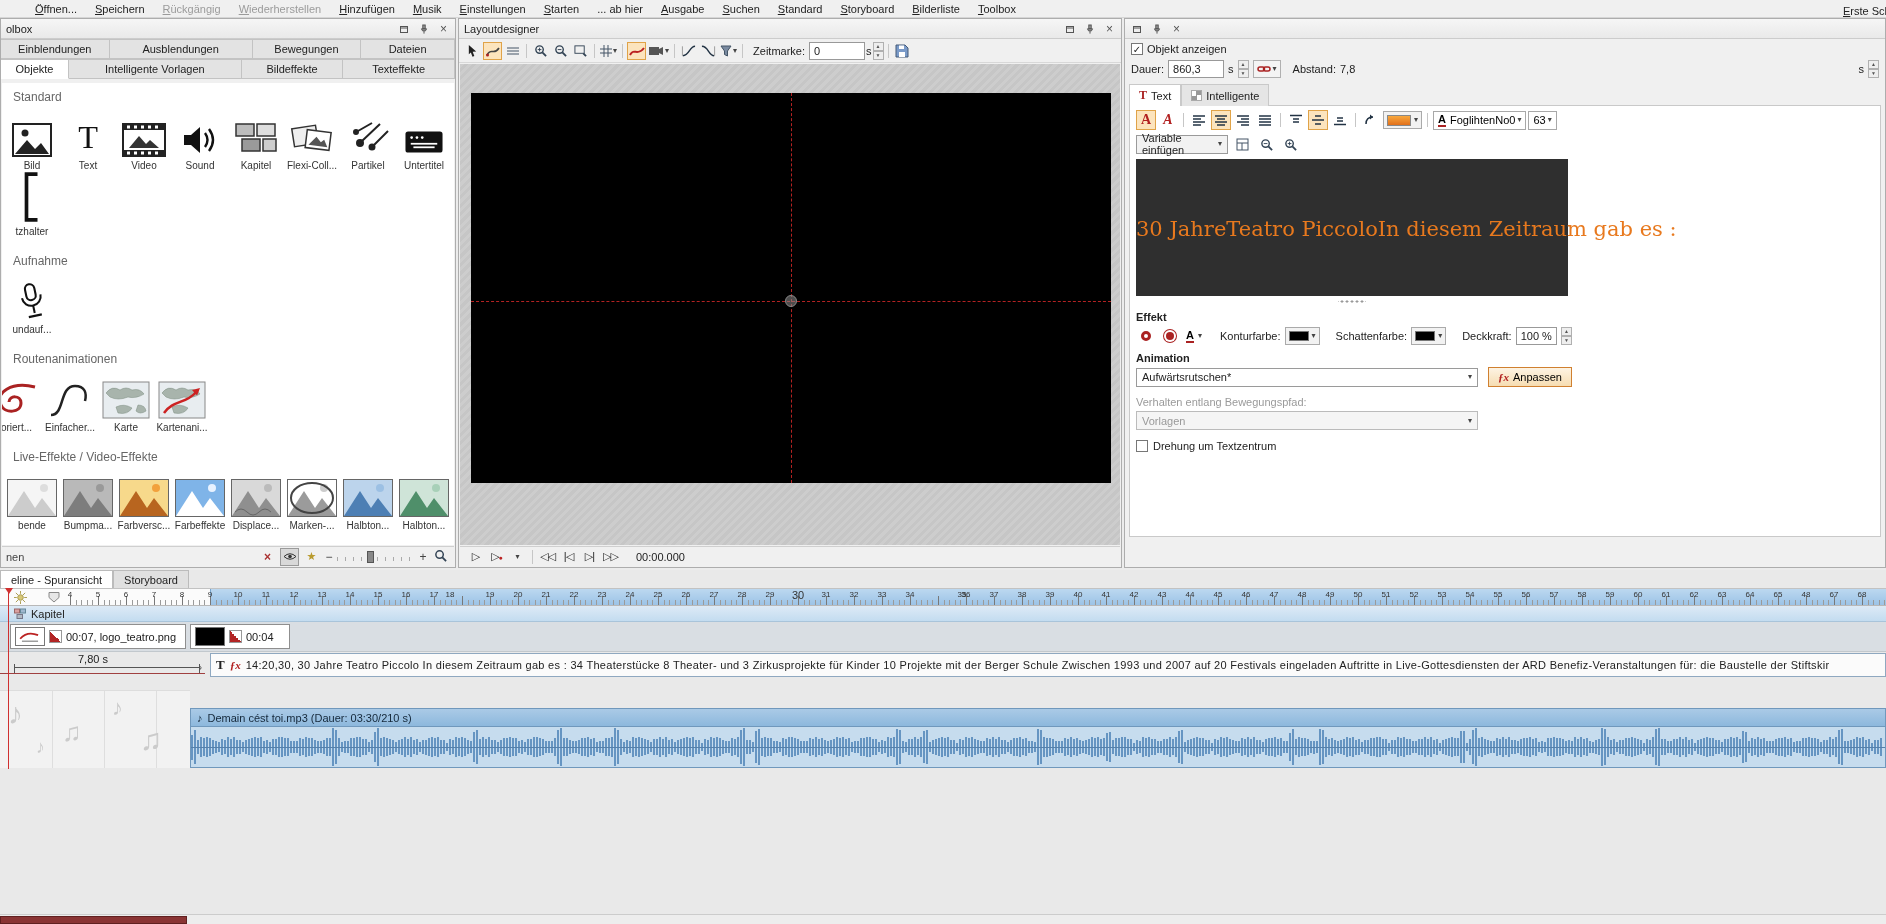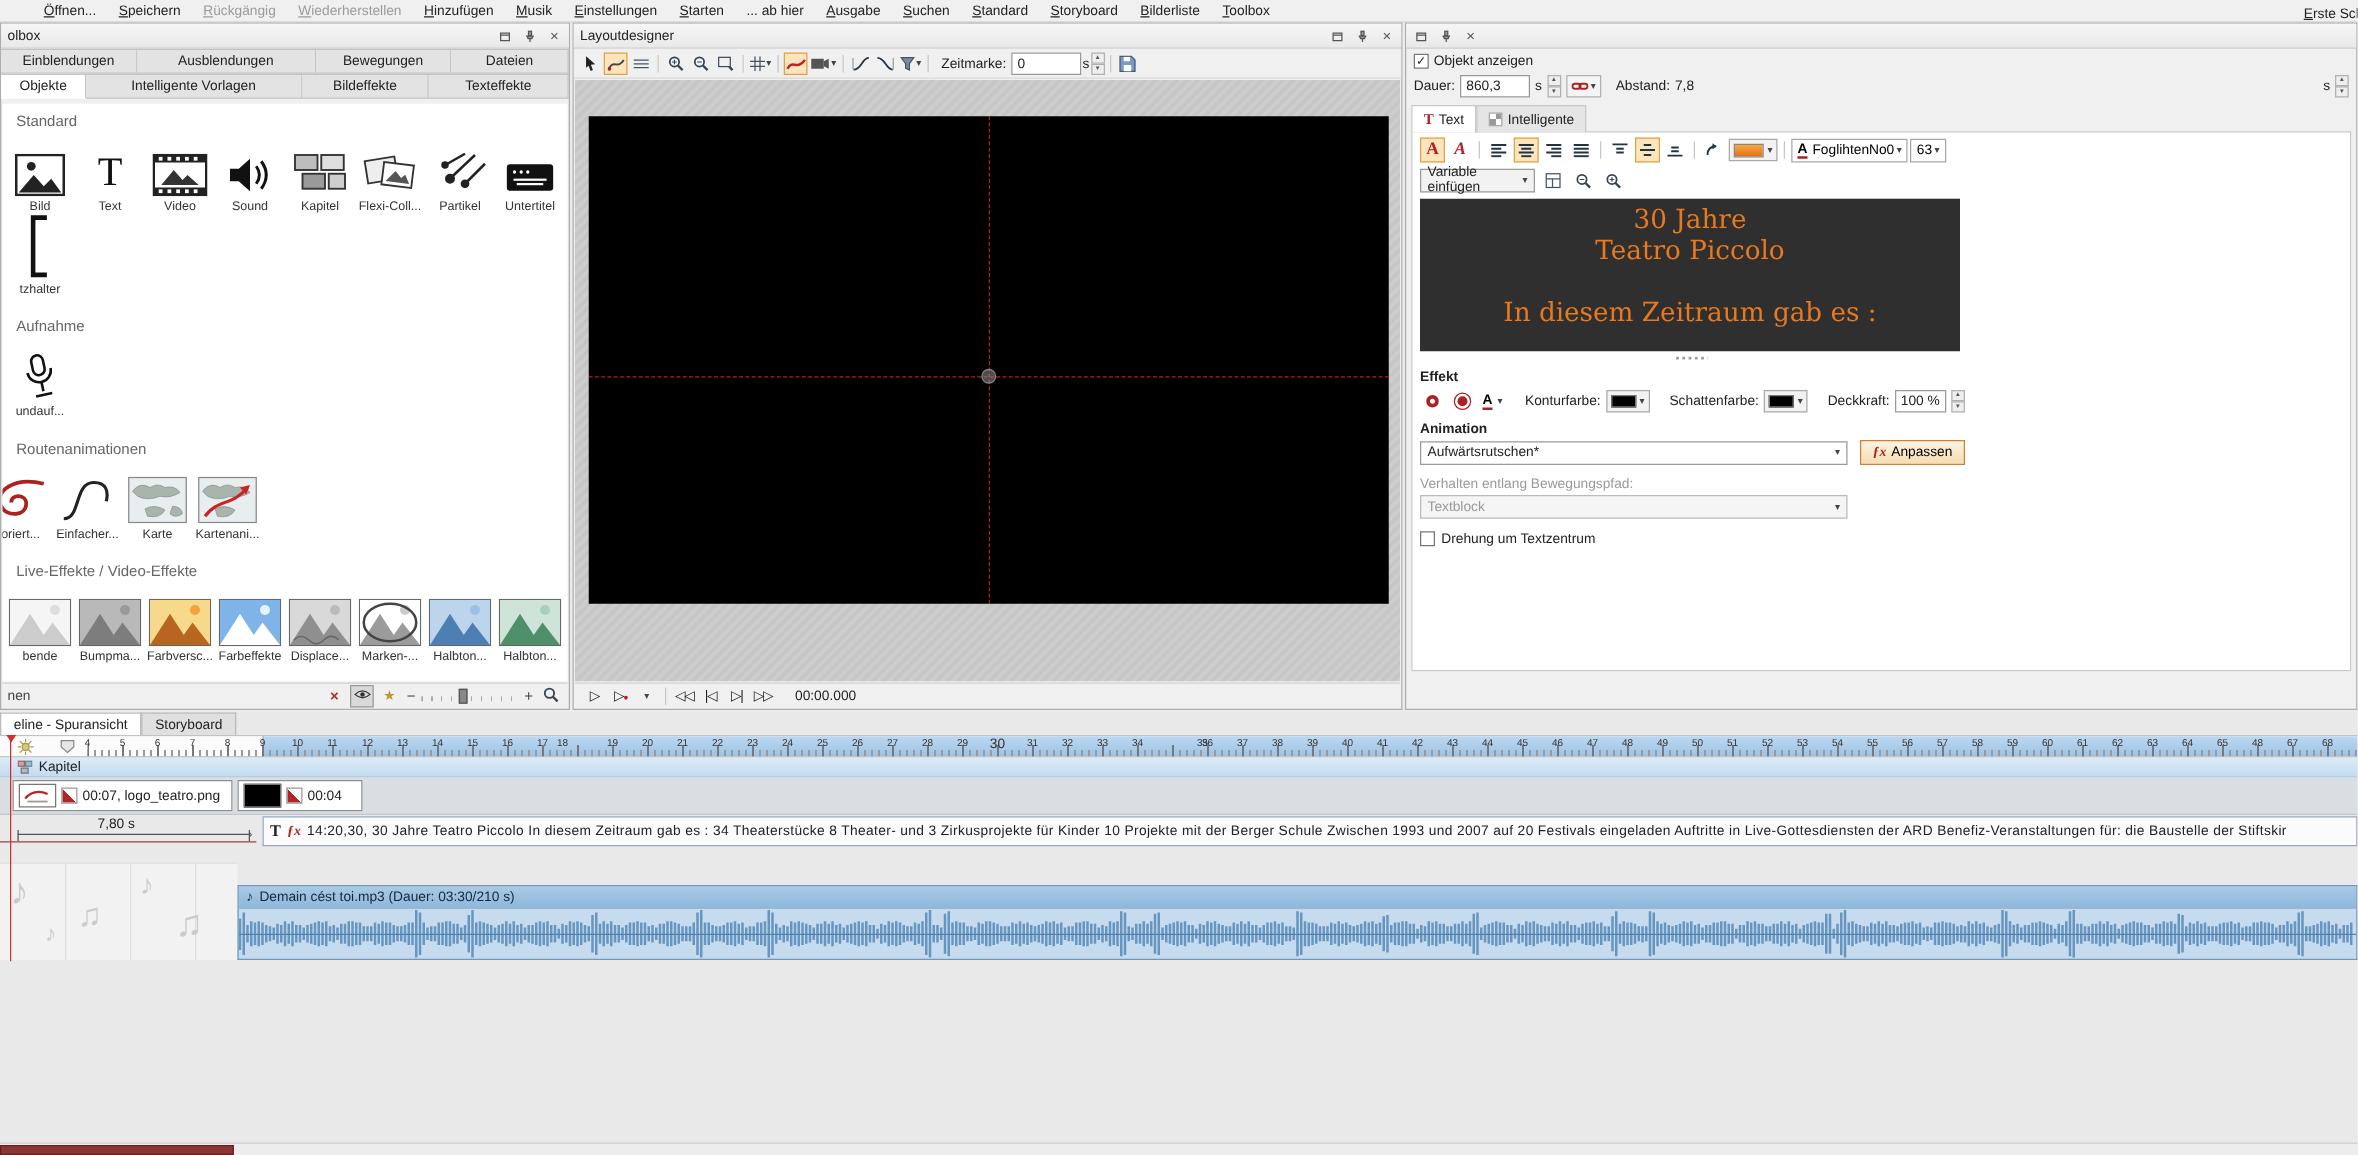--- a/index.html
+++ b/index.html
@@ -86,21 +86,21 @@
   .redA{color:#b22020;font-family:"Liberation Serif",serif;font-weight:bold;font-size:14px;line-height:14px;}
   .redA.it{font-style:italic;}
   .orange-swatch{width:24px;height:11px;border:1px solid #888;background:linear-gradient(#f8a83e,#e2701a);}
   .font-btn,.size-btn{border:1px solid #a8a8a8;background:#fff;padding:0 4px;height:19px;}
   .Aund{font-weight:bold;border-bottom:2px solid #a22;line-height:11px;margin-right:2px;}
   .p-varrow{display:flex;align-items:center;gap:4px;margin-top:4px;}
   .select{height:19px;border:1px solid #9a9a9a;background:#fff;display:inline-flex;align-items:center;padding:0 5px;gap:6px;}
   .select .dd{margin-left:auto;}
   .select.small{width:92px;background:#f2f2f2;}
   .select.disabled{color:#999;background:#f5f5f5;border-color:#bbb;}
-  .p-preview{width:432px;height:122px;margin-top:5px;display:flex;flex-direction:column;align-items:center;padding-top:4px;font-family:"DejaVu Serif",serif;}
+  .p-preview{width:432px;height:137px;margin-top:5px;display:flex;flex-direction:row;align-items:center;padding-top:4px;font-family:"DejaVu Serif",serif;}
   .p-preview .l{min-height:25px;line-height:25px;font-size:21px;white-space:nowrap;}
   .grip{width:432px;height:7px;margin:2px 0 1px;background:radial-gradient(circle,#999 1px,transparent 1.4px) center/5px 5px no-repeat;background-size:5px 5px;background-position:center;background-repeat:repeat-x;background-clip:content-box;padding:0 202px;}
   .p-h{font-weight:bold;margin:6px 0 3px;}
   .p-effect{display:flex;align-items:center;gap:4px;}
   .fx-ring{width:10px;height:10px;border:3px solid #a22;border-radius:50%;display:inline-block;}
   .fx-dot{width:8px;height:8px;background:#a22;border-radius:50%;display:inline-block;box-shadow:0 0 0 2px #fff,0 0 0 3px #a22;margin:0 2px;}
   .black-swatch{width:20px;height:10px;background:#000;border:1px solid #777;display:inline-block;}
   .swatch-btn{height:18px;border:1px solid #aaa;background:#f2f2f2;display:inline-flex;align-items:center;gap:3px;padding:0 3px;}
   .ml12{margin-left:12px;}
   .p-anim{display:flex;align-items:center;gap:10px;margin-top:3px;}
@@ -913,21 +913,21 @@
             <span>Aufwärtsrutschen*</span>
             <span class="dd">▾</span>
           </span>
         <button class="anpassen">
             <span class="fxred">ƒx</span>
             <span>Anpassen</span>
           </button>
       </div>
       <div class="graylbl">Verhalten entlang Bewegungspfad:</div>
       <span class="select anim-select disabled">
-          <span>Textblock</span>
+          <span>Vorlagen</span>
           <span class="dd">▾</span>
         </span>
       <div class="p-chk-row">
         <span class="chk"></span>
         <span>Drehung um Textzentrum</span>
       </div>
     </div>
   </div>
 
   <div class="timeline">

